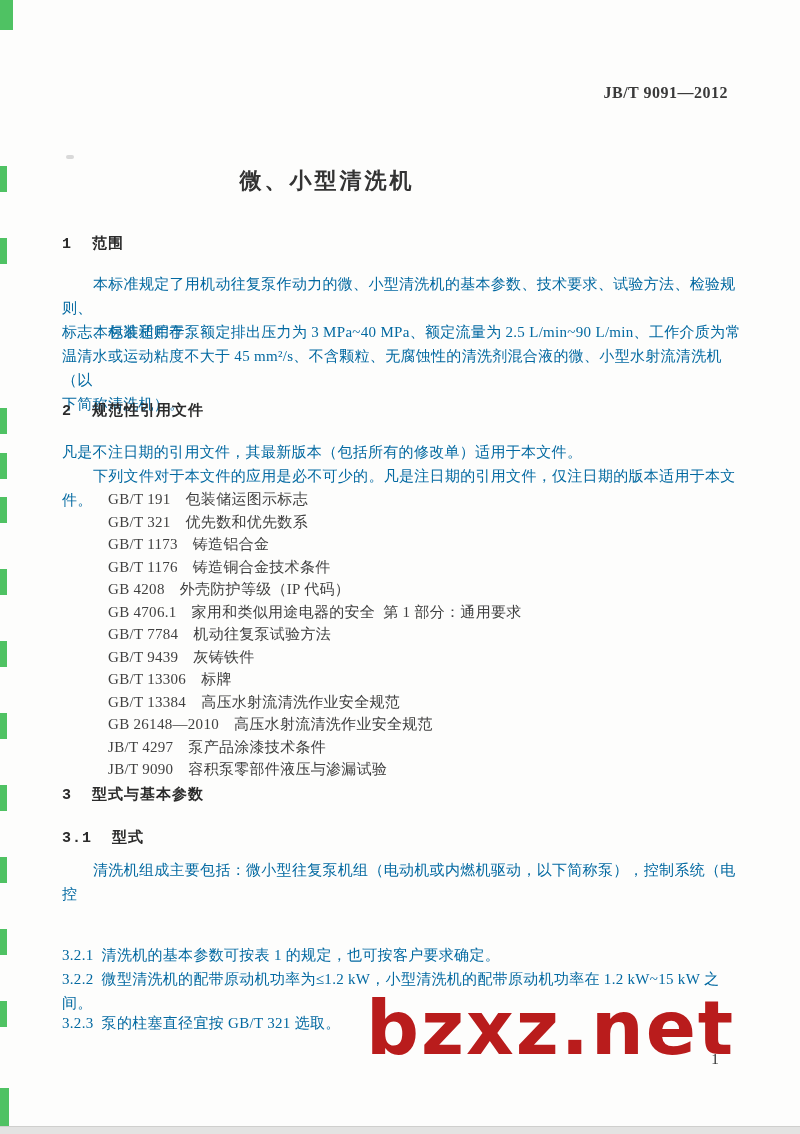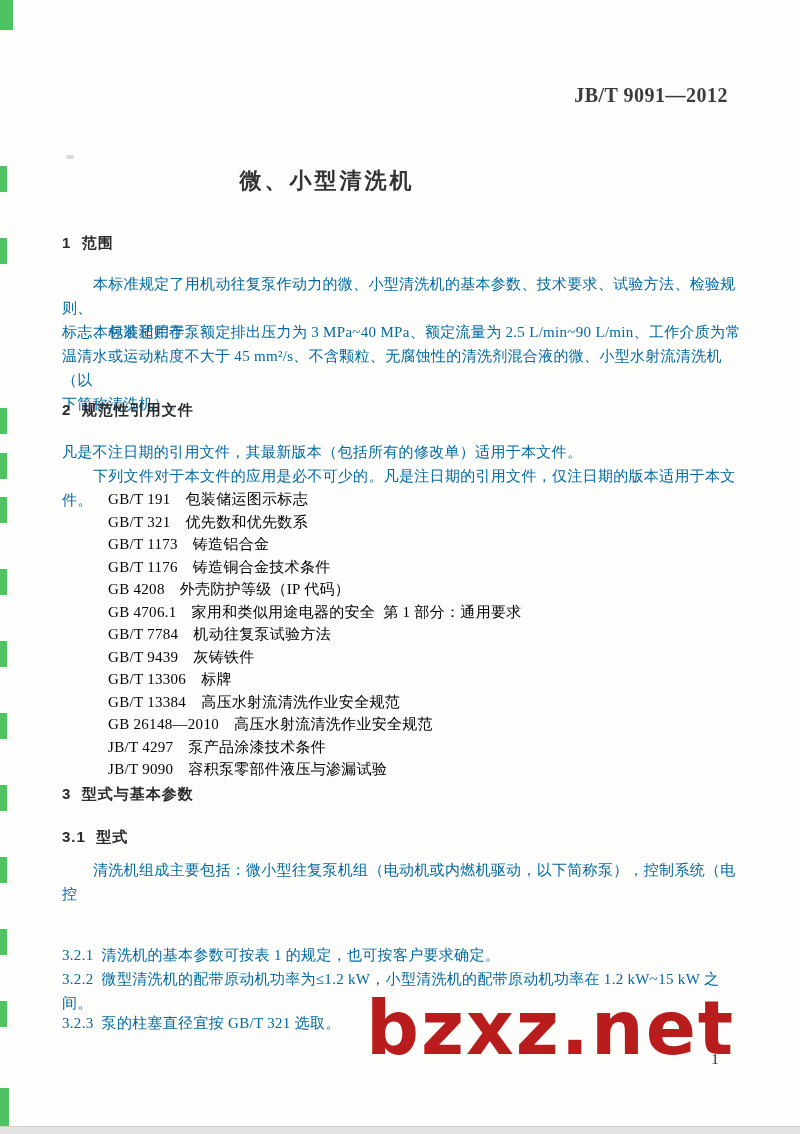--- a/index.html
+++ b/index.html
@@ -5,33 +5,33 @@
   html,body{margin:0;padding:0;background:#ffffff;}
   .page{
     position:relative;width:800px;height:1134px;background:#fdfdfc;
     font-family:"Liberation Serif",serif;color:#333;overflow:hidden;
   }
   .txtline{white-space:pre-wrap;font-size:15px;line-height:24px;letter-spacing:0.3px;color:#0369a1;}
   .indent{text-indent:31px;}
   .block{position:absolute;left:62px;width:682px;}
   .heading{
     position:absolute;left:62px;width:682px;
-    font-family:Liberation Sans, sans-serif;font-weight:bold;
+    font-family:Liberation Mono, monospace;font-weight:bold;
     font-size:15px;color:#2b2b2b;letter-spacing:1px;white-space:pre-wrap;
   }
   .doc-number{
     position:absolute;top:84px;left:0;width:728px;text-align:right;
-    font-weight:bold;font-size:20px;color:#3a3a3a;letter-spacing:0.5px;
+    font-weight:bold;font-size:16px;color:#3a3a3a;letter-spacing:0.5px;
   }
   .doc-title{
     position:absolute;top:166px;left:0;width:654px;text-align:center;
     font-family:"Liberation Sans",sans-serif;font-weight:bold;
     font-size:22px;color:#333;letter-spacing:3px;
   }
-  .ref-line{font-size:15px;line-height:22.5px;letter-spacing:0.3px;color:#000000;white-space:pre-wrap;}
+  .ref-line{font-size:15px;line-height:22.5px;letter-spacing:0.3px;color:#404040;white-space:pre-wrap;}
   .ref-title{margin-left:15px;}
   .watermark{
     position:absolute;top:983px;left:366px;
     font-family:"DejaVu Sans",sans-serif;font-weight:bold;
     font-size:74px;color:#b91c1c;letter-spacing:2px;line-height:74px;
     user-select:none;
     margin-top:8px;
   }
   .page-number{
     position:absolute;top:1051px;left:700px;width:30px;text-align:center;

